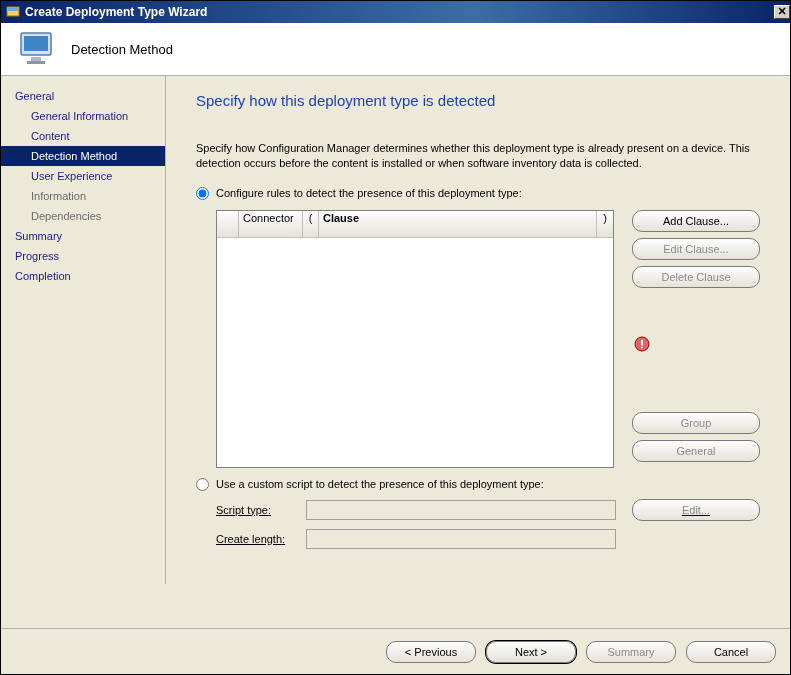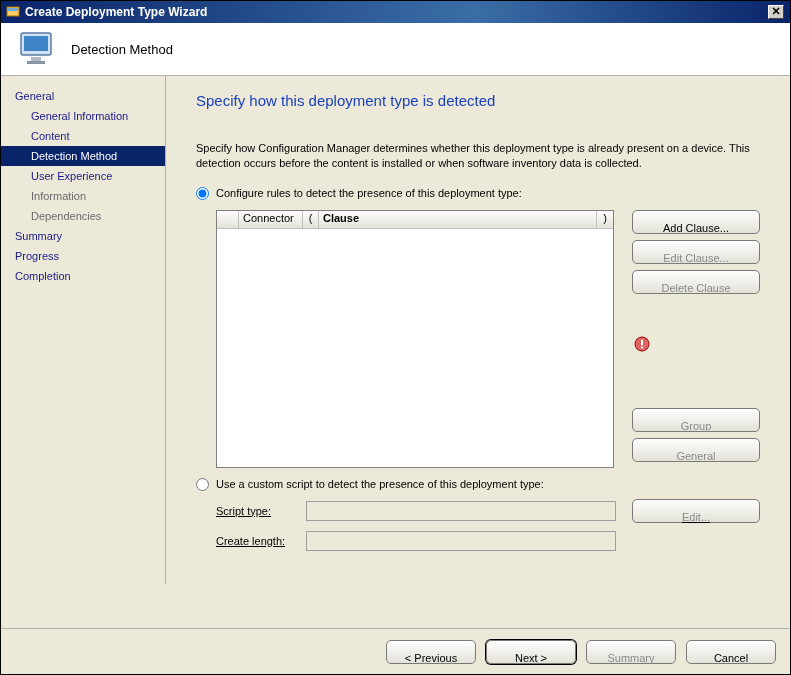--- a/index.html
+++ b/index.html
@@ -15,21 +15,21 @@
     background: #ece9d8;
     border: 1px solid #000;
     display: flex; flex-direction: column;
     position: relative;
   }
   .titlebar {
     height: 22px;
     background: linear-gradient(to right, #0a246a 0%, #3a6ea5 60%, #0a246a 100%);
     color: #fff;
     display: flex; align-items: center;
-    padding: 0 6px 0 4px;
+    padding: 0 0 0 4px;
     font-weight: bold;
     font-size: 12px;
   }
   .titlebar .title-icon {
     width: 16px; height: 16px;
     margin-right: 4px;
     display: inline-flex; align-items: center; justify-content: center;
   }
   .titlebar .title-text { flex: 1; }
   .titlebar .close-btn {
@@ -114,21 +114,21 @@
     width: 398px;
     height: 258px;
     border: 1px solid #7f7f7f;
     background: #fff;
     display: flex; flex-direction: column;
   }
   .rules-header {
     display: flex;
     background: #ece9d8;
     border-bottom: 1px solid #c0c0c0;
-    height: 18px;
+    height: 27px;
     font-size: 11px;
   }
   .rules-header .col {
     border-right: 1px solid #c0c0c0;
     padding: 1px 4px;
     overflow: hidden;
     white-space: nowrap;
     background: linear-gradient(#fdfdfd, #e4e2d8);
   }
   .rules-header .col:first-child { width: 22px; }
@@ -138,25 +138,25 @@
   .rules-header .col.paren-r { width: 16px; text-align: center; border-right: none; }
   .rules-body { flex: 1; background: #fff; }
   .side-buttons {
     margin-left: 18px;
     display: flex; flex-direction: column;
   }
   .btn {
     width: 128px; height: 22px;
     background: linear-gradient(#fdfdfd, #e4e2d8);
     border: 1px solid #7a7a7a;
-    border-radius: 5px;
+    border-radius: 10px;
     font-size: 11px;
     cursor: pointer;
     margin-bottom: 6px;
-    padding: 11px;
+    padding: 0;
   }
   .btn[disabled] {
     color: #8a8a8a;
     cursor: default;
   }
   .btn.bottom-group { margin-top: 0; }
   .gap-filler { flex: 1; }
   .warn-icon {
     position: absolute;
     left: 418px; top: 126px;

